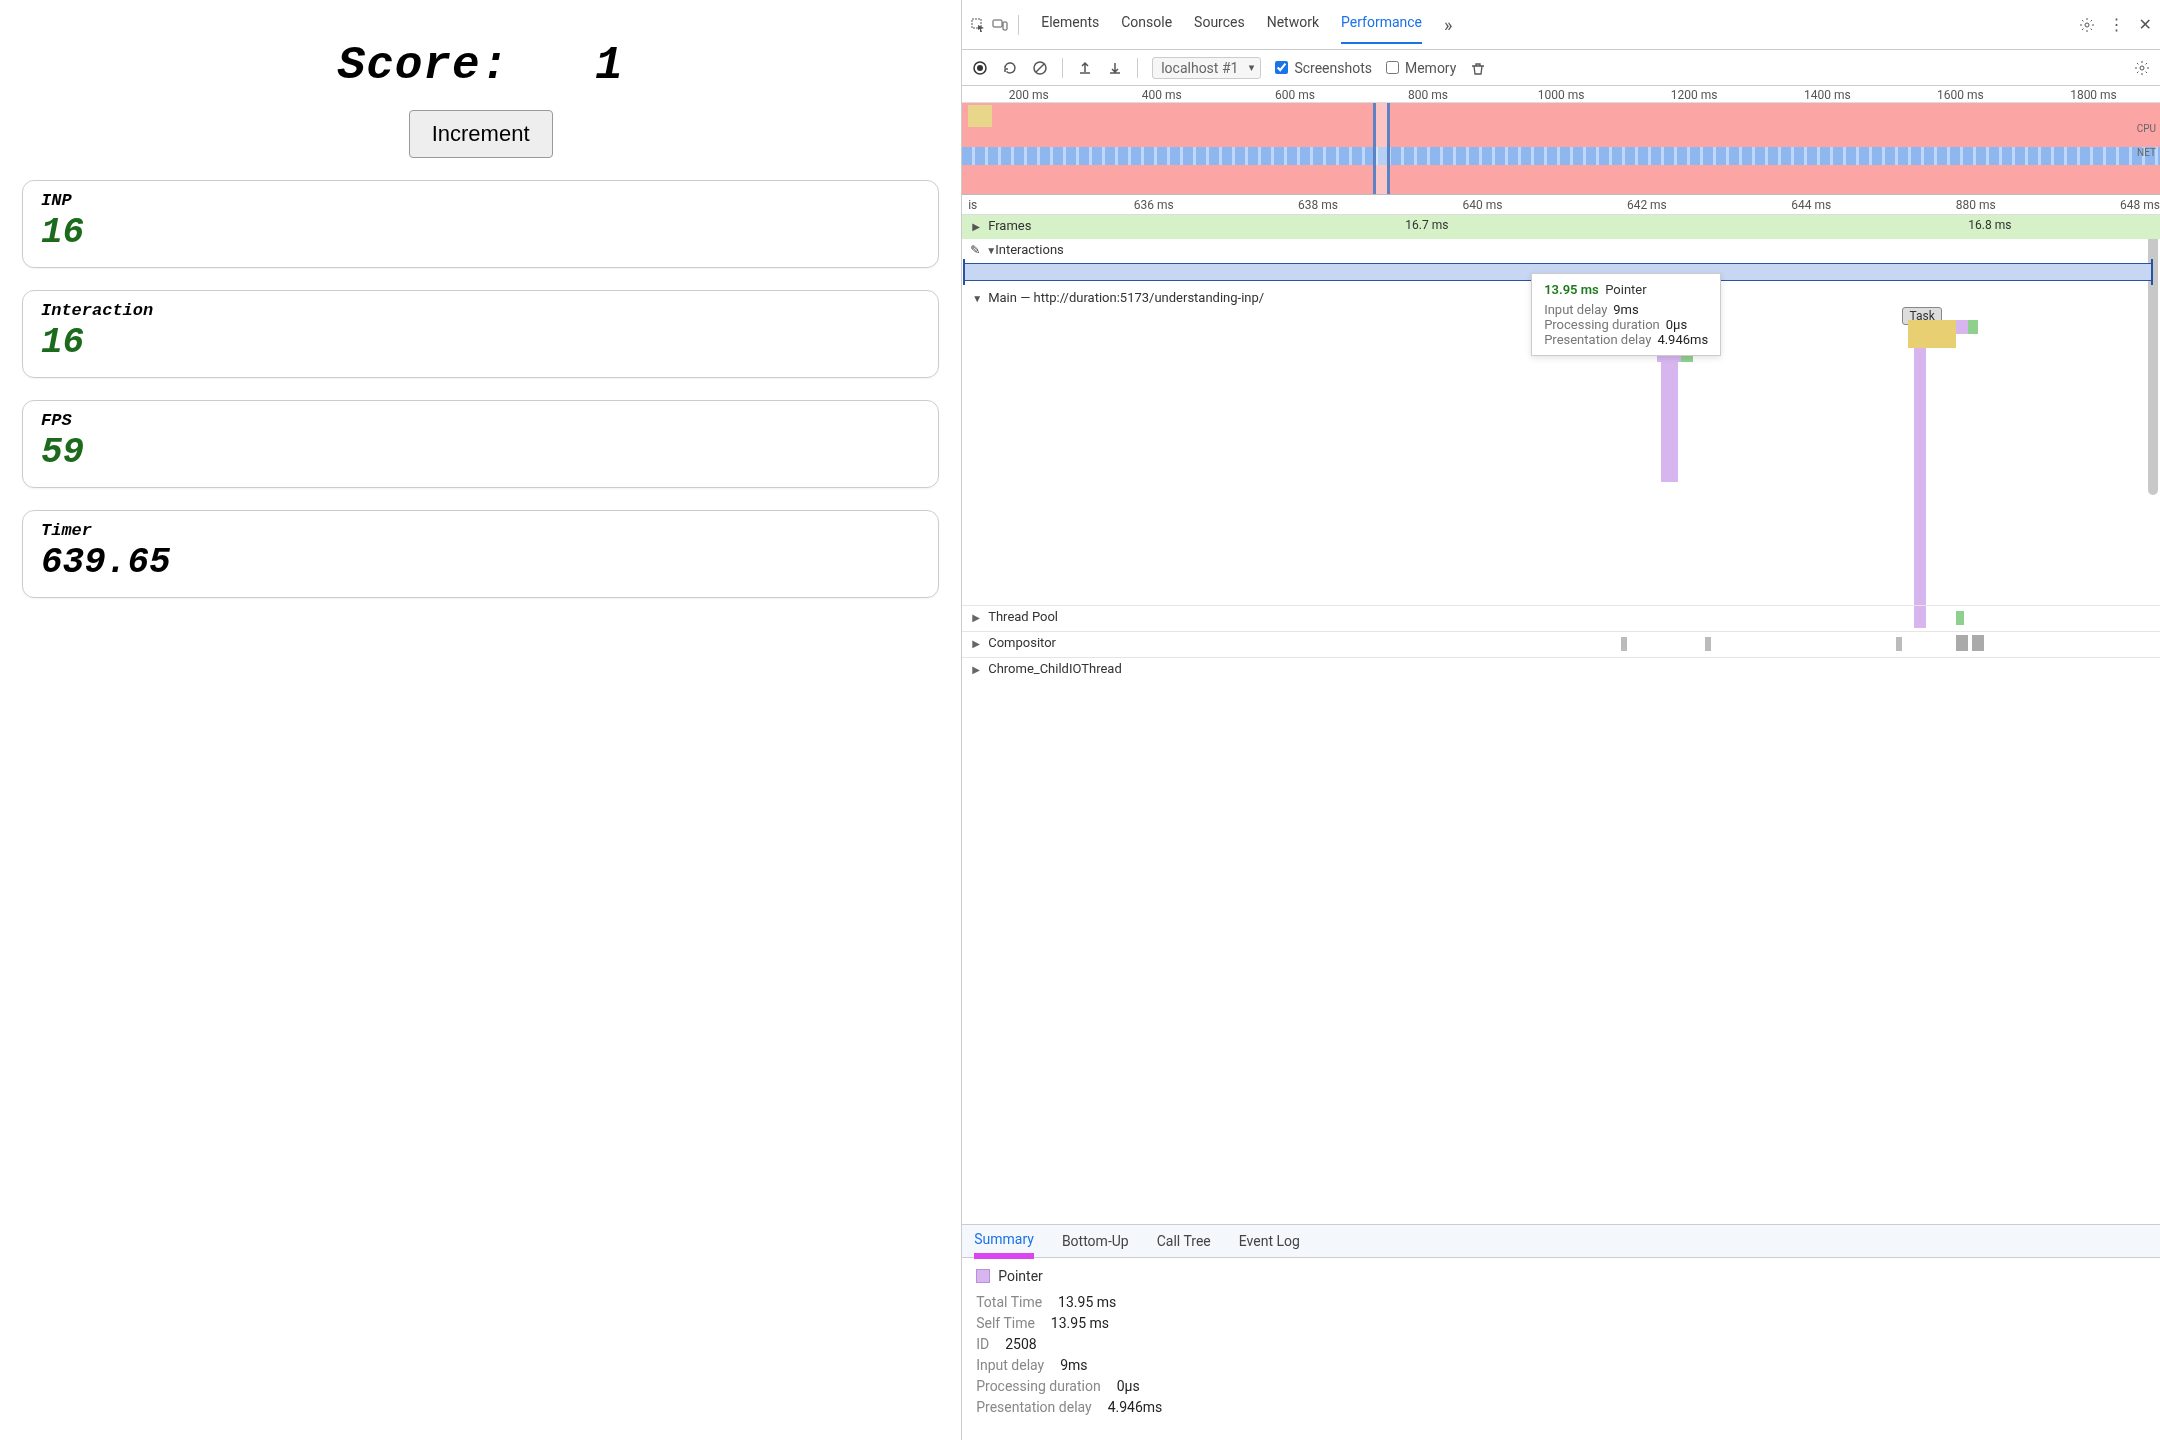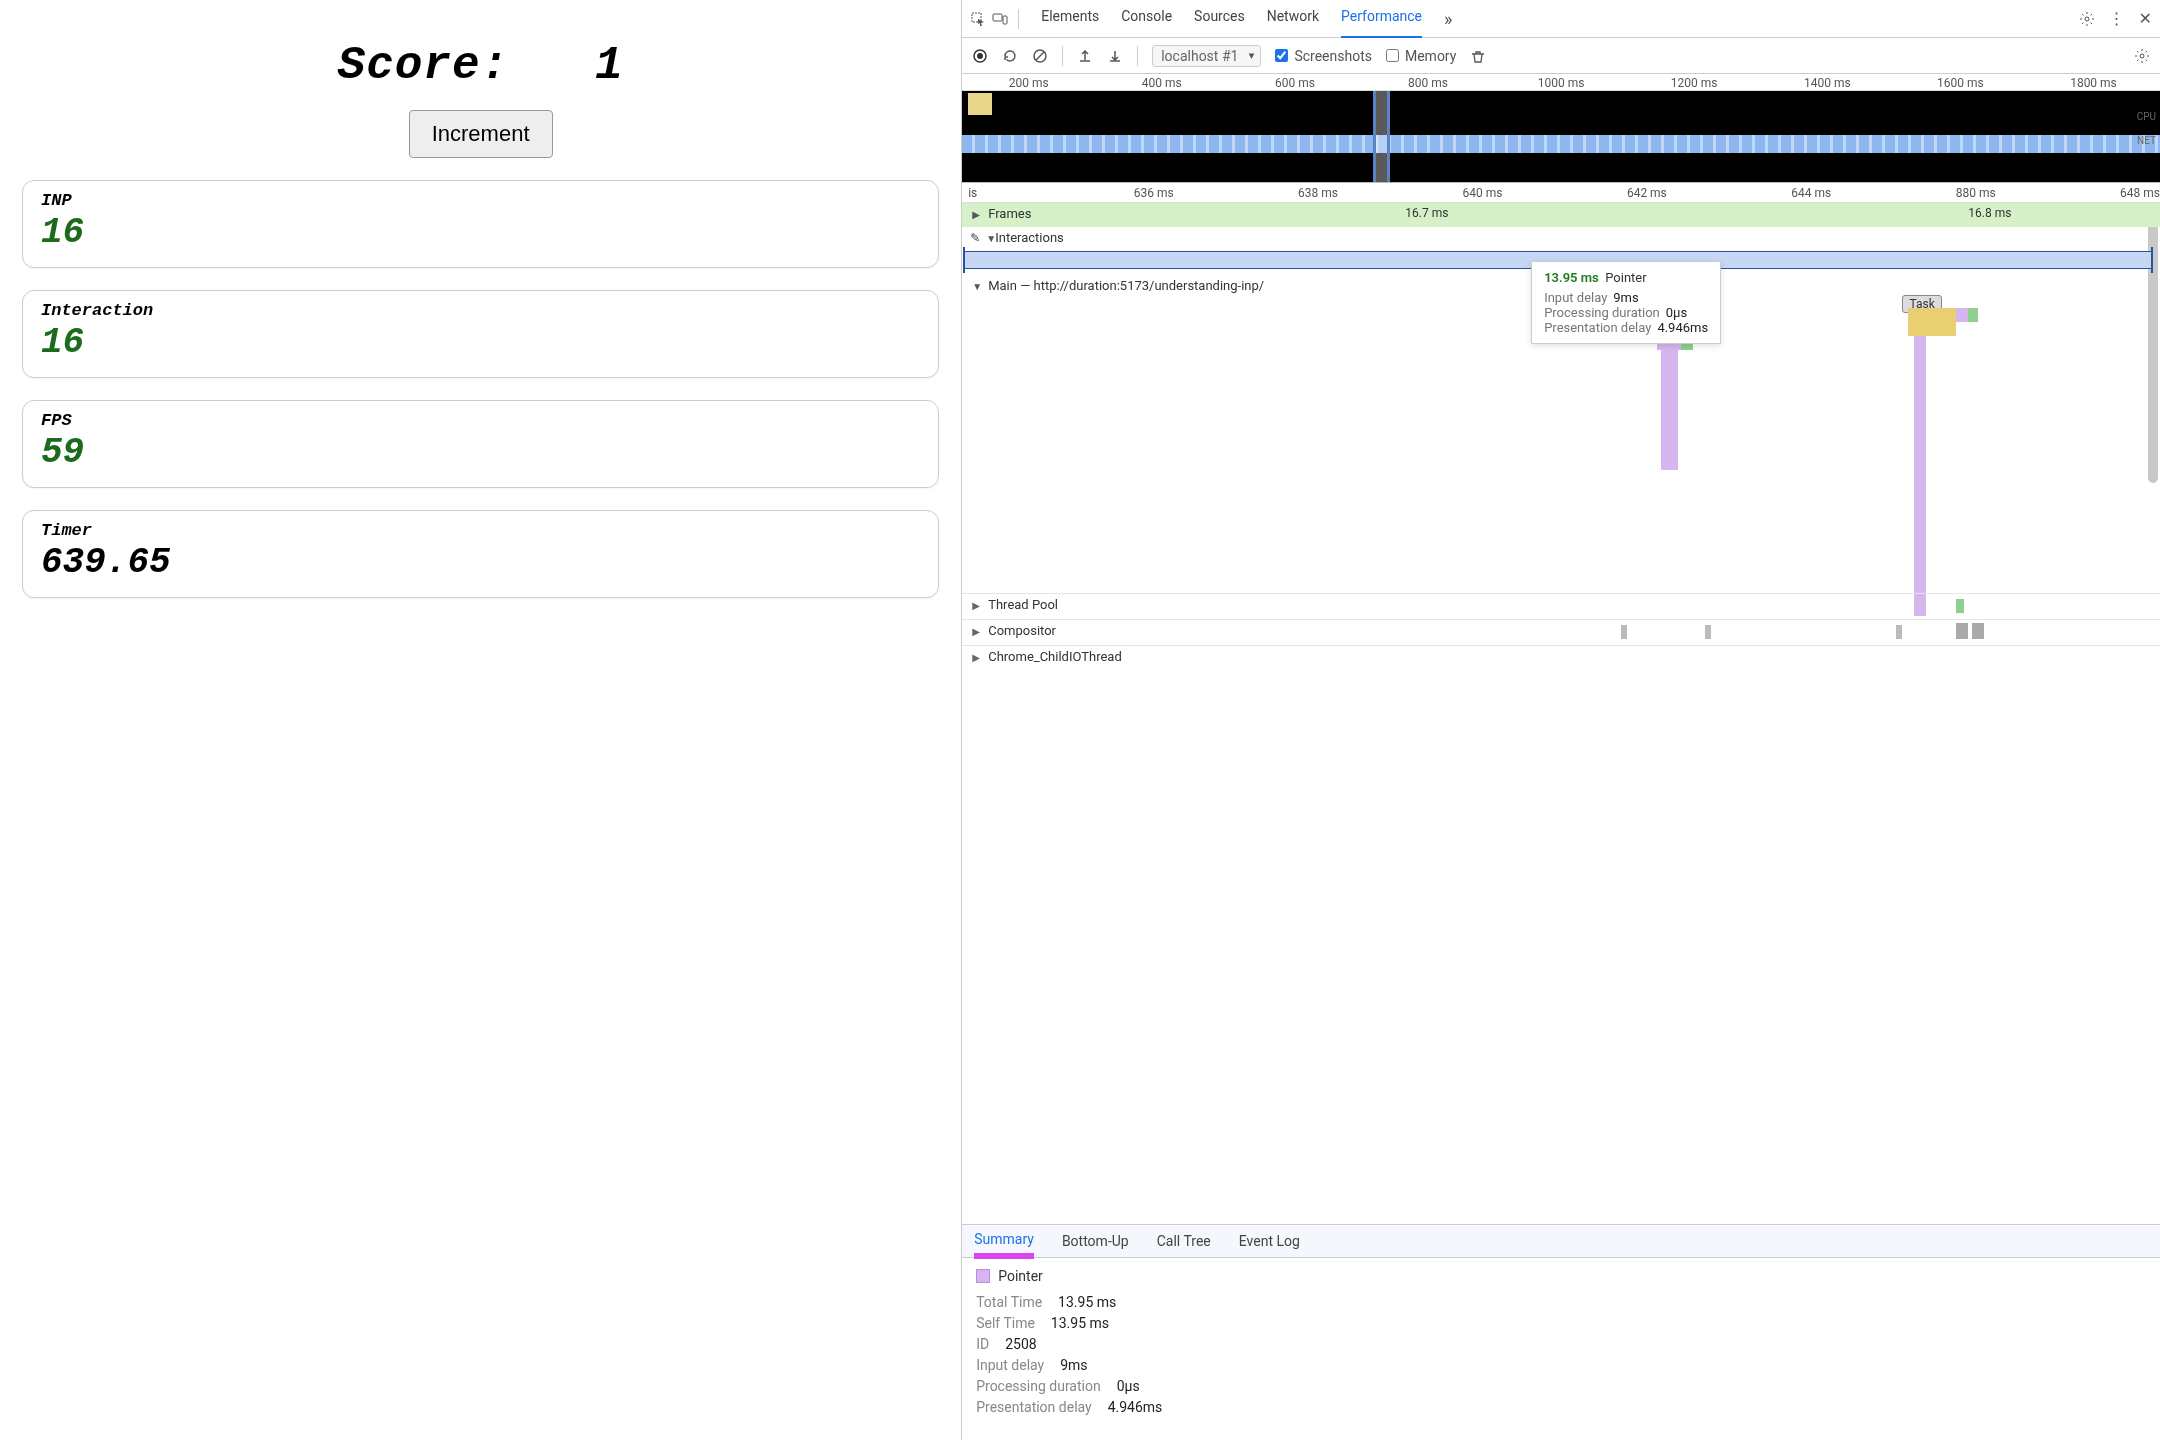--- a/index.html
+++ b/index.html
@@ -50,21 +50,21 @@
     display:flex;
     flex-direction:column;
     font-size:14px;
     color:#333;
   }
   
   .topbar{
     display:flex;
     align-items:center;
     border-bottom:1px solid #ccc;
-    height:38px;
+    height:50px;
     padding:12px 8px;
     gap:6px;
   }
   .topbar .tabs{ display:flex; gap:22px; margin-left:12px;}
   .topbar .tab{ color:#444; cursor:pointer;}
   .topbar .tab.active{ color:#1a73e8; border-bottom:2px solid #1a73e8; padding-bottom:7px; margin-bottom:-9px;}
   .topbar-right{ margin-left:auto; display:flex; gap:14px; align-items:center;}
   .ico{ width:16px;height:16px; display:inline-block;}
   .chev{ font-size:18px;color:#555;}
   
@@ -84,21 +84,21 @@
     position:relative;
     background:#f6f6f6;
   }
   .select::after{content:"▾"; position:absolute; right:6px; top:3px; font-size:11px;color:#555;}
   .chk{display:flex;align-items:center;gap:6px;}
   .chk input{accent-color:#1a73e8;}
   .ctlbar-right{margin-left:auto;display:flex;gap:14px;align-items:center;}
   
   .overview{
     height:92px;
-    background:#000000;
+    background:#fca5a5;
     position:relative;
     border-bottom:1px solid #bbb;
   }
   .overview-ruler{
     display:flex;
     font-size:12px;
     color:#555;
     padding:2px 0 0 0;
     background:#fff;
     border-bottom:1px solid #ddd;

